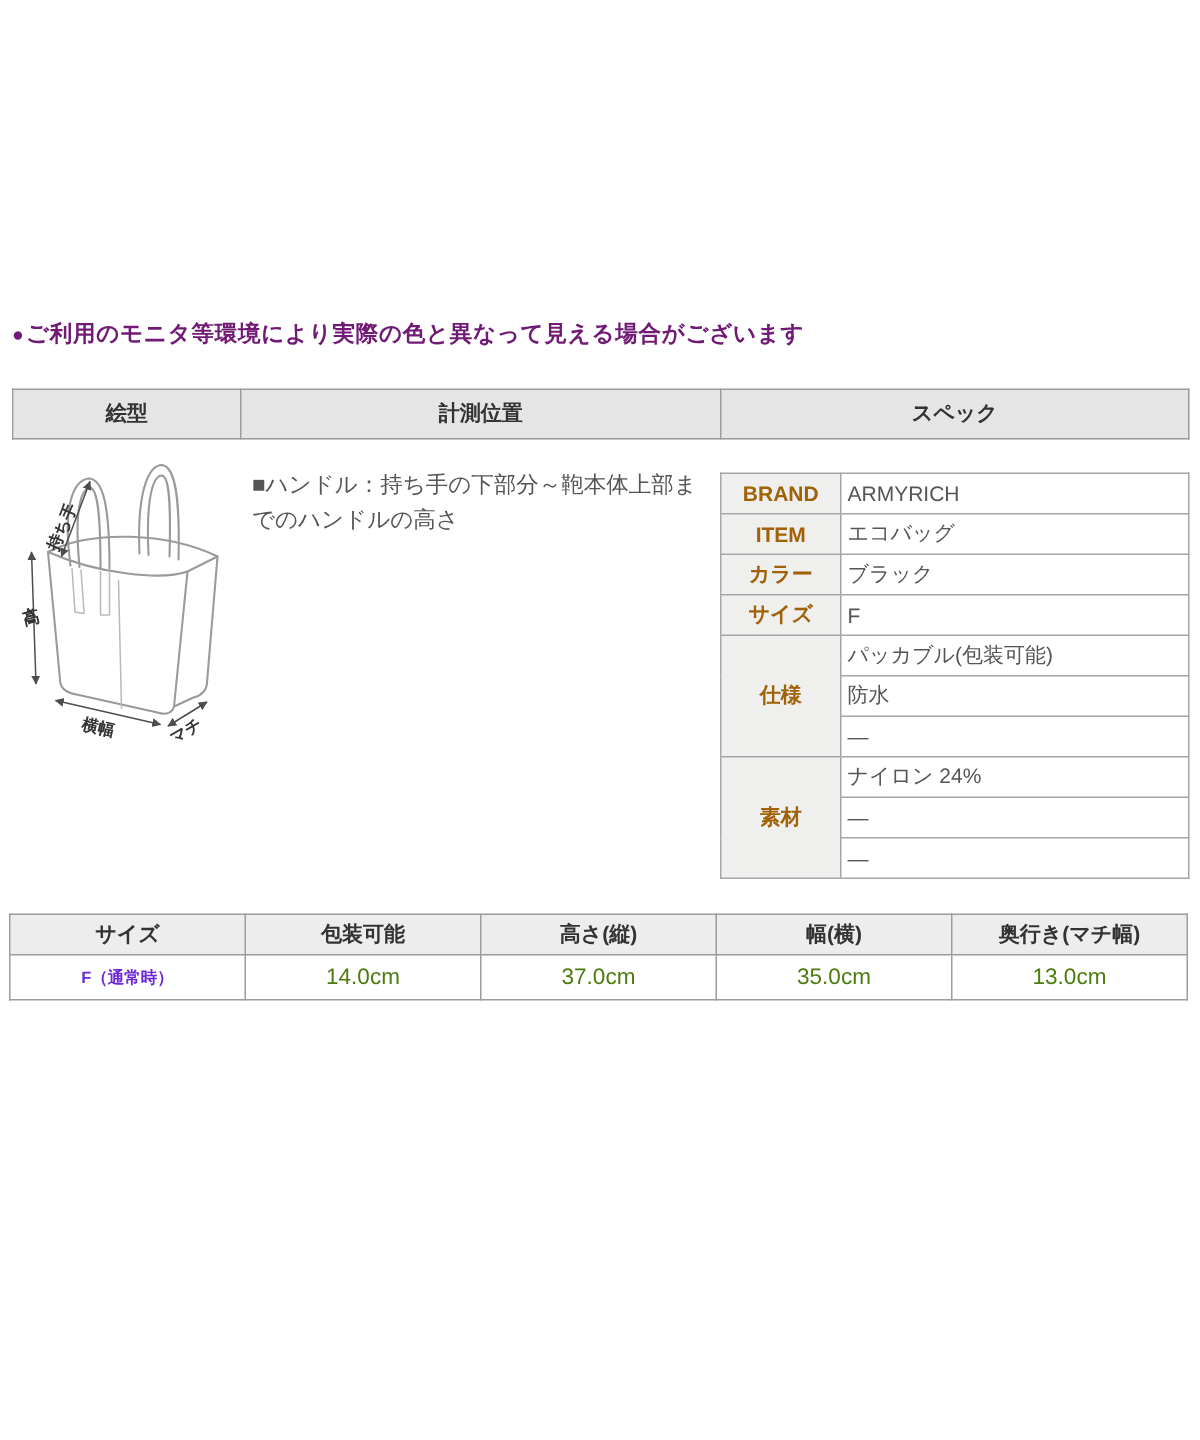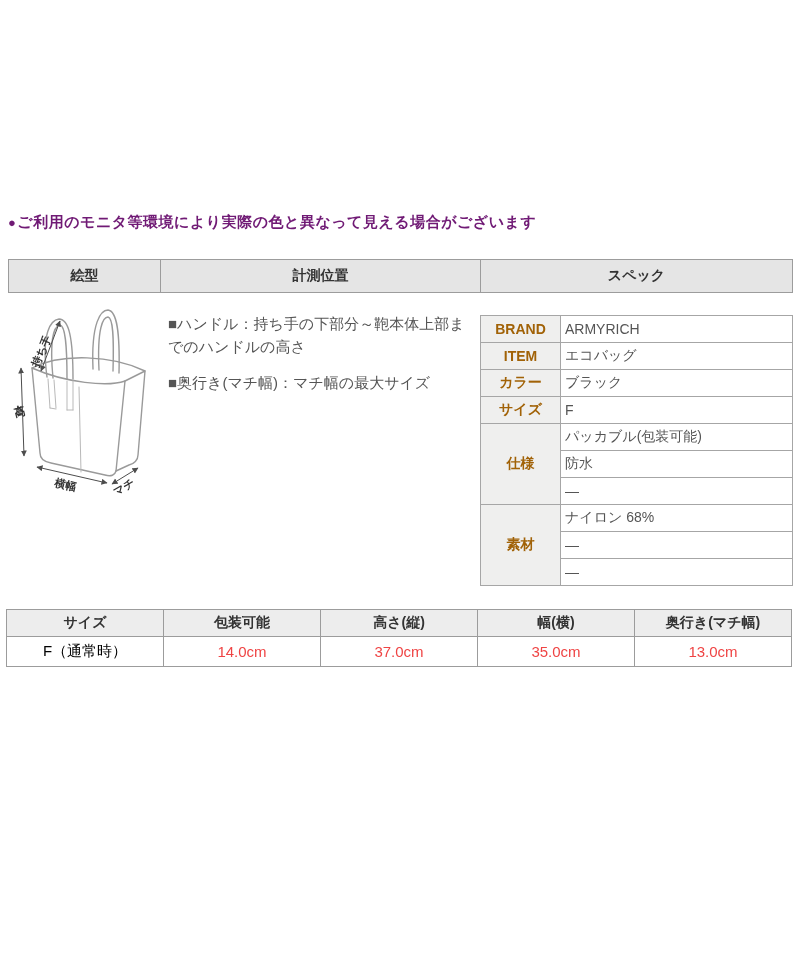--- a/index.html
+++ b/index.html
@@ -28,22 +28,22 @@
   
   .spec-table{position:absolute;left:480px;top:315px;width:312px;table-layout:fixed;}
   .spec-table th,.spec-table td{border:1px solid #a6a6a6;height:26px;padding:0 4px;}
   .spec-table th{background:#efefee;font-size:14px;font-weight:bold;color:#a16207;text-align:center;}
   .spec-table td{background:#fff;font-size:14px;color:#555;text-align:left;}
 
   
   .size-table{position:absolute;left:6px;top:609px;width:786px;table-layout:fixed;}
   .size-table th,.size-table td{border:1px solid #9c9c9c;text-align:center;}
   .size-table thead th{background:#ededed;height:24px;font-size:14px;font-weight:bold;color:#333;}
-  .size-table tbody th{background:#fff;height:27px;font-size:15px;font-weight:normal;color:#000000;}
-  .size-table tbody td{background:#fff;height:27px;font-size:15px;color:#ef4444;}
+  .size-table tbody th{background:#fff;height:27px;font-size:11px;font-weight:bold;color:#6d28d9;}
+  .size-table tbody td{background:#fff;height:27px;font-size:15px;color:#4d7c0f;}
 
   
   .bag-stroke{fill:none;stroke:#9a9a9a;stroke-width:1.4;stroke-linecap:round;stroke-linejoin:round;}
   .bag-thin{fill:none;stroke:#b9b9b9;stroke-width:1;stroke-linecap:round;}
   .dim-line{stroke:#4d4d4d;stroke-width:1;}
   .dim-label{font-size:11px;fill:#333;font-weight:bold;}
 </style>
 </head>
 <body>
 
@@ -100,21 +100,20 @@
       <line class="dim-line" x1="106" y1="180" x2="132" y2="164" marker-start="url(#ah)" marker-end="url(#ah)"></line>
       <text class="dim-label" transform="translate(32,64) rotate(-66)">持ち手</text>
       <text class="dim-label" transform="translate(10,93) rotate(-14)" style="writing-mode:tb;">高さ</text>
       <text class="dim-label" transform="translate(48,182) rotate(13)">横幅</text>
       <text class="dim-label" transform="translate(110,192) rotate(-30)">マチ</text>
     </g>
   </svg>
 
   <div class="measure-col">
     <p>■ハンドル：持ち手の下部分～鞄本体上部までのハンドルの高さ</p>
-    <p>■奥行き(マチ幅)：マチ幅の最大サイズ</p>
   </div>
 
   <table class="spec-table">
     <colgroup>
         <col style="width:80px">
         <col style="width:232px">
       </colgroup>
     <tbody>
         <tr>
       <th>BRAND</th>
@@ -137,21 +136,21 @@
       <td>パッカブル(包装可能)</td>
     </tr>
     <tr>
       <td>防水</td>
     </tr>
     <tr>
       <td>—</td>
     </tr>
     <tr>
       <th rowspan="3">素材</th>
-      <td>ナイロン 68%</td>
+      <td>ナイロン 24%</td>
     </tr>
     <tr>
       <td>—</td>
     </tr>
     <tr>
       <td>—</td>
     </tr>
   </tbody>
     </table>
 

